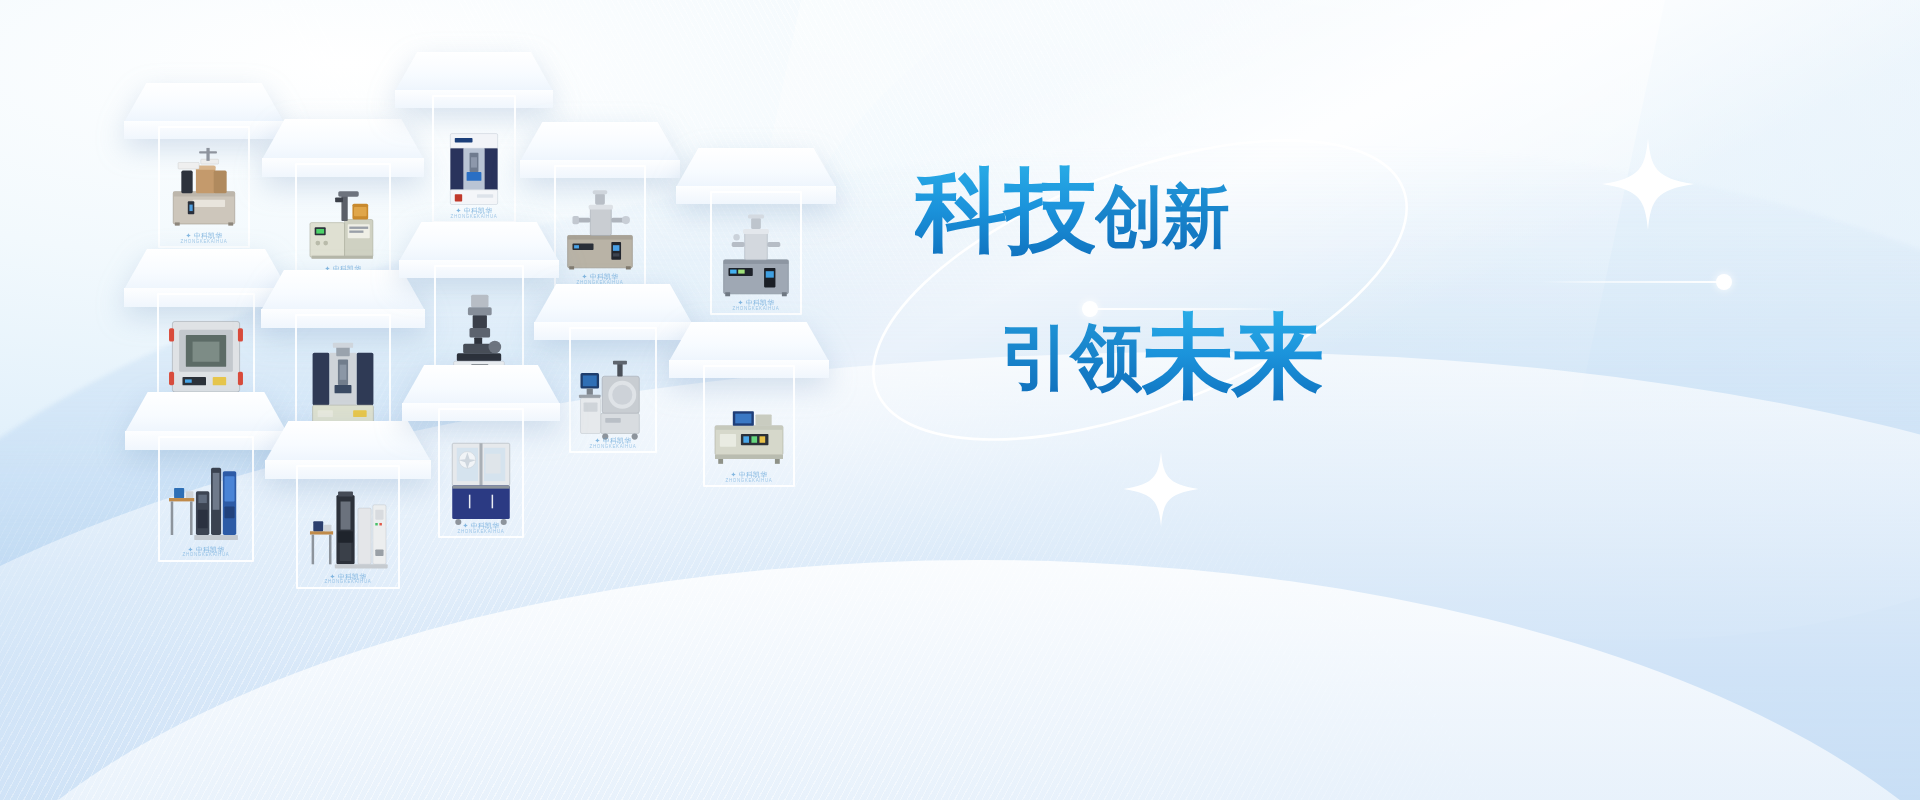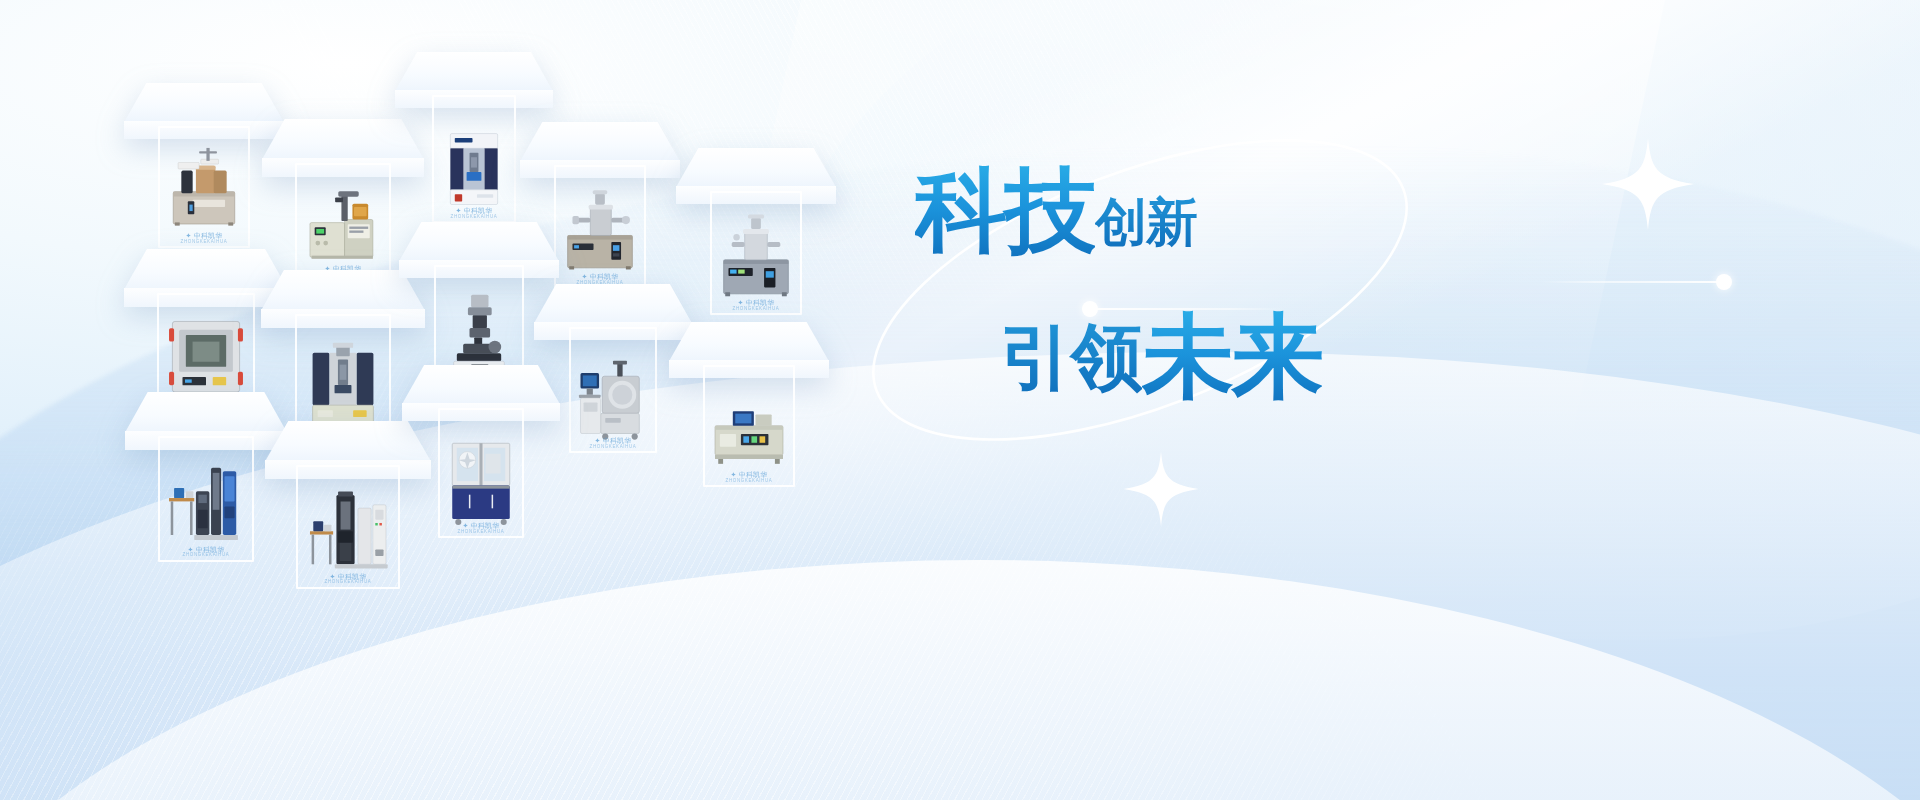--- a/index.html
+++ b/index.html
@@ -109,21 +109,21 @@
   .l2{left:100px;top:140px;}
   .t-heavy{
     font-family:"DejaVu Sans","Liberation Sans",sans-serif;
     font-weight:700;font-size:92px;line-height:1;
     background:linear-gradient(180deg,#2bafe8 0%,#1b93db 48%,#0f6fbc 100%);
     -webkit-background-clip:text;background-clip:text;color:transparent;
     letter-spacing:-2px;
   }
   .t-light{
     font-family:"DejaVu Sans","Liberation Sans",sans-serif;
-    font-weight:700;font-size:52px;line-height:1;
+    font-weight:700;font-size:68px;line-height:1;
     background:linear-gradient(180deg,#2196d8 0%,#0f6fbc 100%);
     -webkit-background-clip:text;background-clip:text;color:transparent;
     letter-spacing:-1px;
   }
   .l1 .t-heavy{vertical-align:baseline;}
   .l1 .t-light{vertical-align:baseline;position:relative;top:-2px;}
   .l2 .t-light{font-size:72px;}
   .l2 .t-heavy{font-size:92px;position:relative;top:6px;}
 
   

